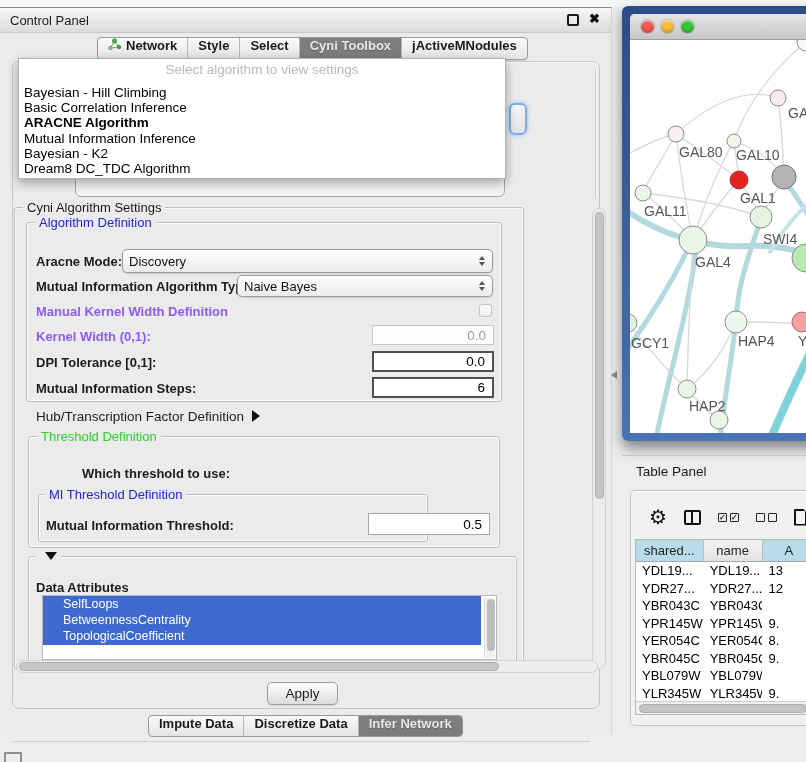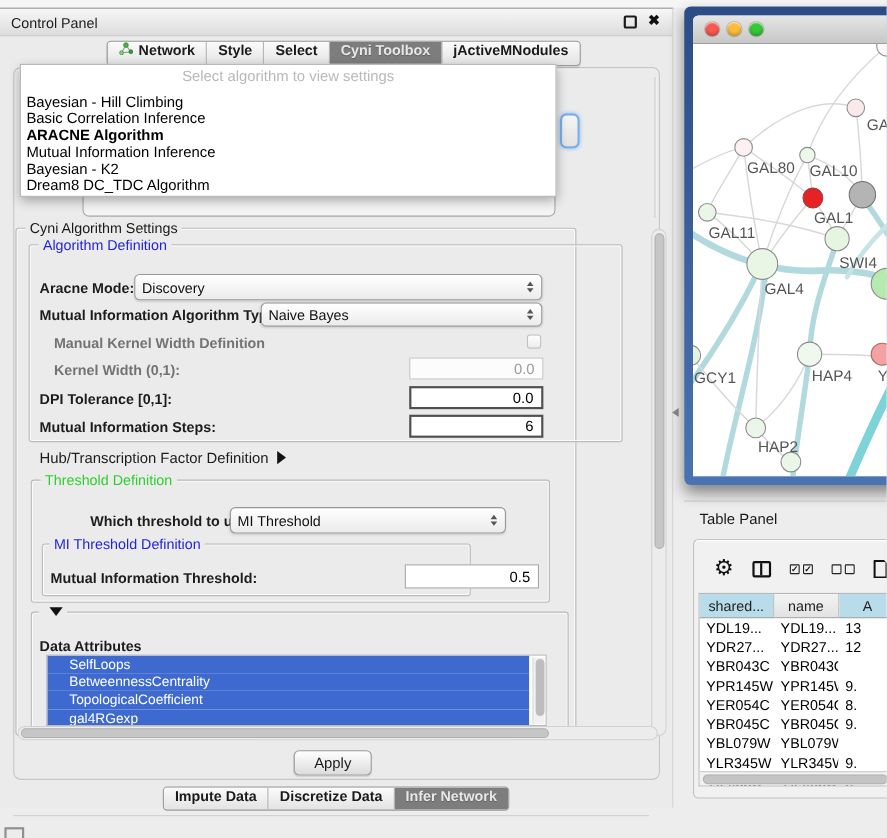--- a/index.html
+++ b/index.html
@@ -34,21 +34,21 @@
   .pitem { font-size:13.5px; color:#000; height:15.2px; line-height:15.2px; padding-left:5px; white-space:nowrap; }
   .pitem.hl { font-weight:bold; }
 
   
   .group { position:absolute; border:1px solid #bcbcbc; border-radius:3px; box-shadow:inset 0 0 0 1px rgba(255,255,255,.75); }
   .gtitle { position:absolute; top:-8px; background:#ebebeb; padding:0 4px; font-size:13px; white-space:nowrap; }
   .blue { color:#2424d8; }
   .green { color:#2fcf2f; }
 
   .lbl { position:absolute; font-size:13px; font-weight:bold; color:#1c1c1c; white-space:nowrap; }
-  .lbl.dis { color:#737373;margin-left:13px; }
+  .lbl.dis { color:#8b5cf6; }
   .plain { font-weight:normal; font-size:13.5px; }
 
   .combo { position:absolute; border:1px solid #999; border-radius:5px; background:linear-gradient(#ffffff,#ebebeb); box-shadow:0 1px 2px rgba(0,0,0,.12); display:flex; align-items:center; }
   .combo .val { font-size:13px; padding-left:6px; color:#111; }
   .arrows { position:absolute; right:7px; top:50%; transform:translateY(-50%); display:flex; flex-direction:column; gap:2px; }
   .tri-up { width:0; height:0; border-left:3.5px solid transparent; border-right:3.5px solid transparent; border-bottom:4.5px solid #555; }
   .tri-dn { width:0; height:0; border-left:3.5px solid transparent; border-right:3.5px solid transparent; border-top:4.5px solid #555; }
 
   .inp { position:absolute; background:#fff; border:1px solid #a8a8a8; display:flex; align-items:center; justify-content:flex-end; padding-right:7px; font-size:13.5px; color:#000; }
   .inp.focus { border:2px solid #4f4f4f; }
@@ -160,21 +160,21 @@
         <div class="pitem">Mutual Information Inference</div>
         <div class="pitem">Bayesian - K2</div>
         <div class="pitem">Dream8 DC_TDC Algorithm</div>
       </div>
   </div>
 
   <div class="group" id="cyni-group" style="left:14px; top:199px; width:510px; height:462px;">
     <span class="gtitle" style="left:8px;">Cyni Algorithm Settings</span>
   </div>
 
-  <div class="group" style="left:26px; top:214px; width:540px; height:180px;">
+  <div class="group" style="left:26px; top:214px; width:476px; height:180px;">
     <span class="gtitle blue" style="left:8px;">Algorithm Definition</span>
   </div>
   <div class="lbl" style="left:36px; top:246px;text-align:center;">Aracne Mode:</div>
   <div class="combo" style="left:122px; top:241px; width:371px; height:24px;">
     <span class="val">Discovery</span>
     <span class="arrows">
         <span class="tri-up"></span>
         <span class="tri-dn"></span>
       </span>
   </div>
@@ -196,43 +196,35 @@
   <div class="inp focus" style="left:372px; top:369px; width:122px; height:21px;">6</div>
 
   <div class="lbl plain" style="left:36px; top:401px;">
     <span>Hub/Transcription Factor Definition</span><span class="tri-right"></span>
   </div>
 
   <div class="group" style="left:28px; top:428px; width:472px; height:112px;">
     <span class="gtitle green" style="left:8px;">Threshold Definition</span>
   </div>
   <div class="lbl" style="left:82px; top:458px;">Which threshold to use:</div>
-  <div class="combo" style="left:209px; top:453px; width:251px; height:24px;">
-    <span class="val">MI Threshold</span>
-    <span class="arrows">
-        <span class="tri-up"></span>
-        <span class="tri-dn"></span>
-      </span>
-  </div>
   <div class="group" style="left:38px; top:486px; width:390px; height:48px;">
     <span class="gtitle blue" style="left:6px;">MI Threshold Definition</span>
   </div>
   <div class="lbl" style="left:46px; top:510px;">Mutual Information Threshold:</div>
   <div class="inp" style="left:368px; top:505px; width:122px; height:22px;">0.5</div>
 
   <div class="group" style="left:28px; top:548px; width:489px; height:112px;">
     <span class="gtitle" style="left:6px;"><span class="tri-down-b"></span></span>
   </div>
   <div class="lbl" style="left:36px; top:572px;">Data Attributes</div>
   <div class="a" id="attr-list">
     <div id="attr-items">
         <div class="attr-item">SelfLoops</div>
         <div class="attr-item">BetweennessCentrality</div>
         <div class="attr-item">TopologicalCoefficient</div>
-        <div class="attr-item">gal4RGexp</div>
       </div>
     <div id="attr-vsb">
         <div id="attr-vsb-thumb"></div>
       </div>
   </div>
 
   <div class="a" id="vscroll">
       <div id="vscroll-thumb"></div>
     </div>
   <div class="a" id="hscroll">

